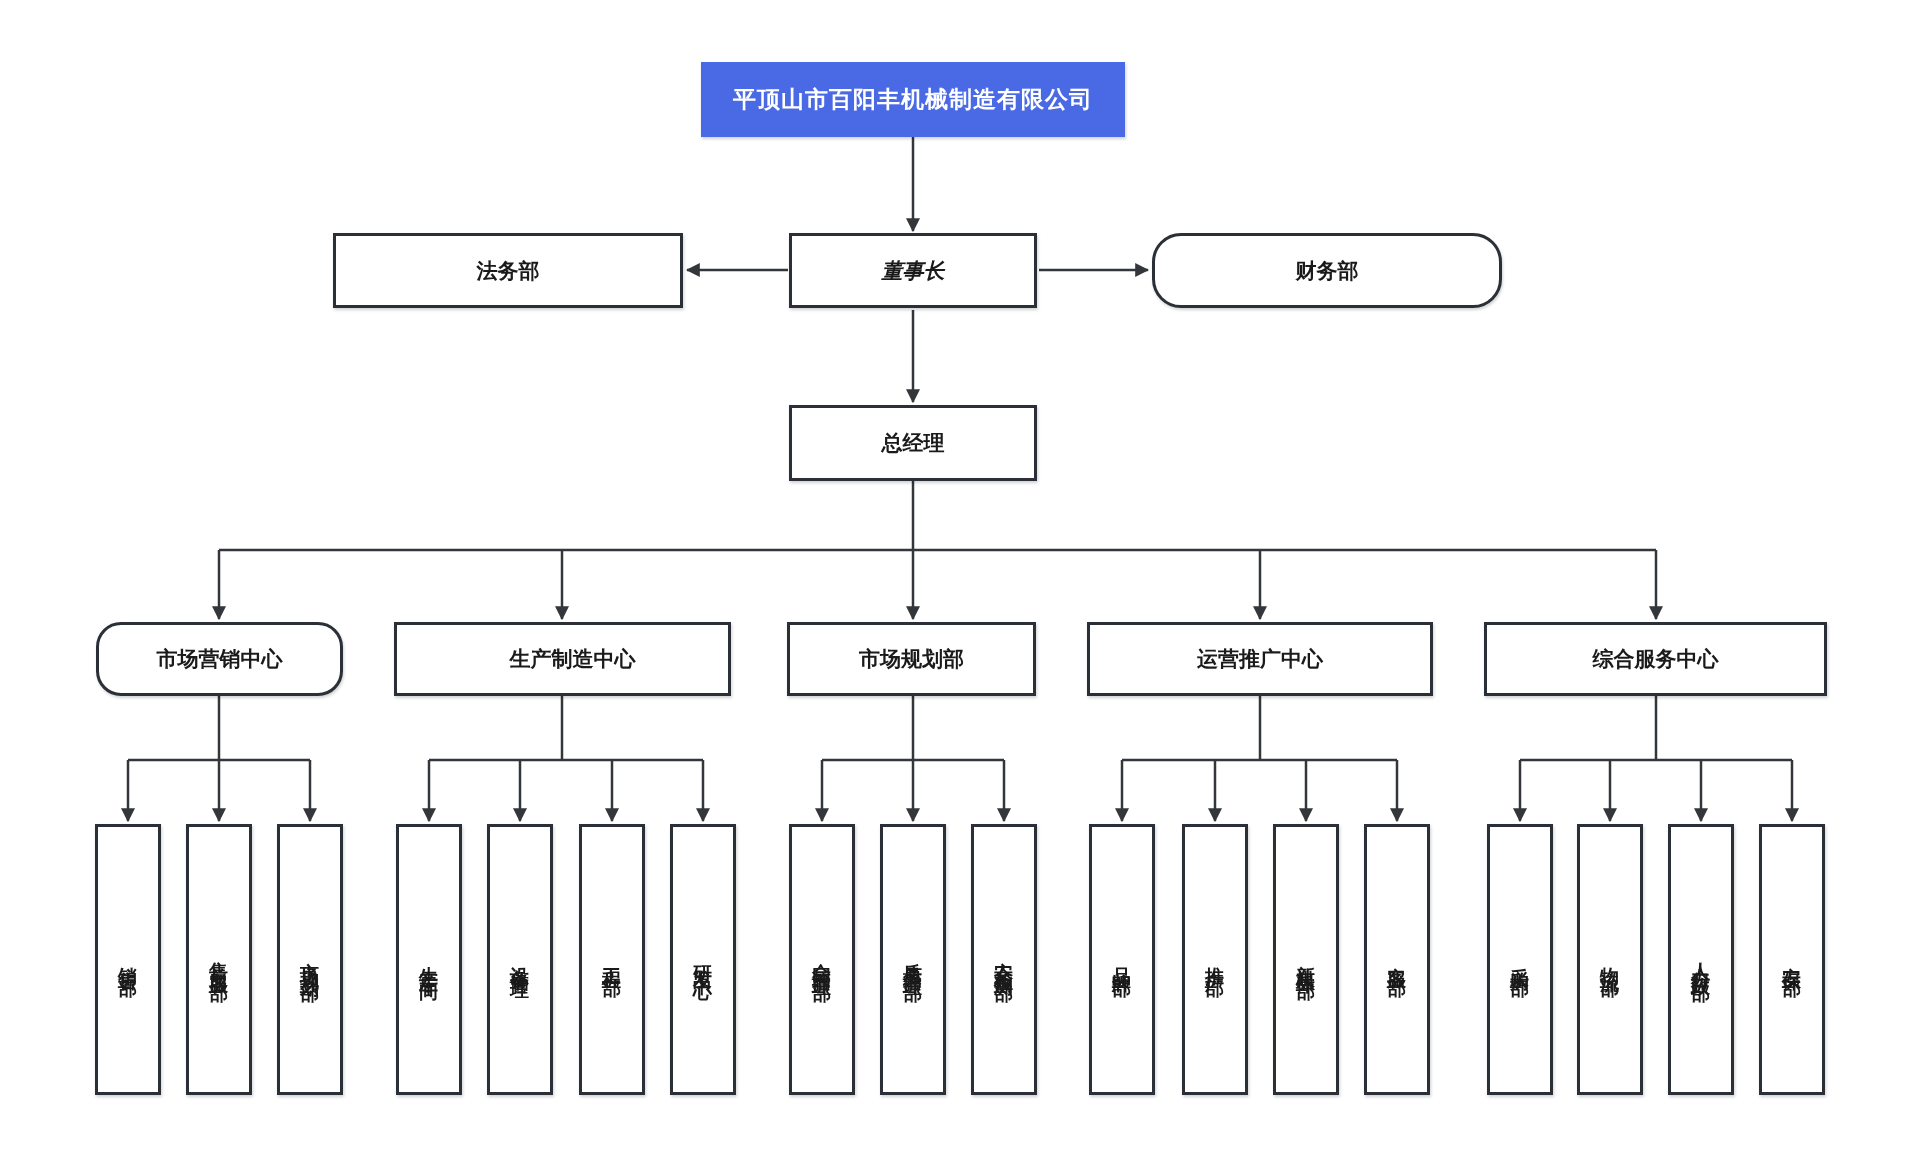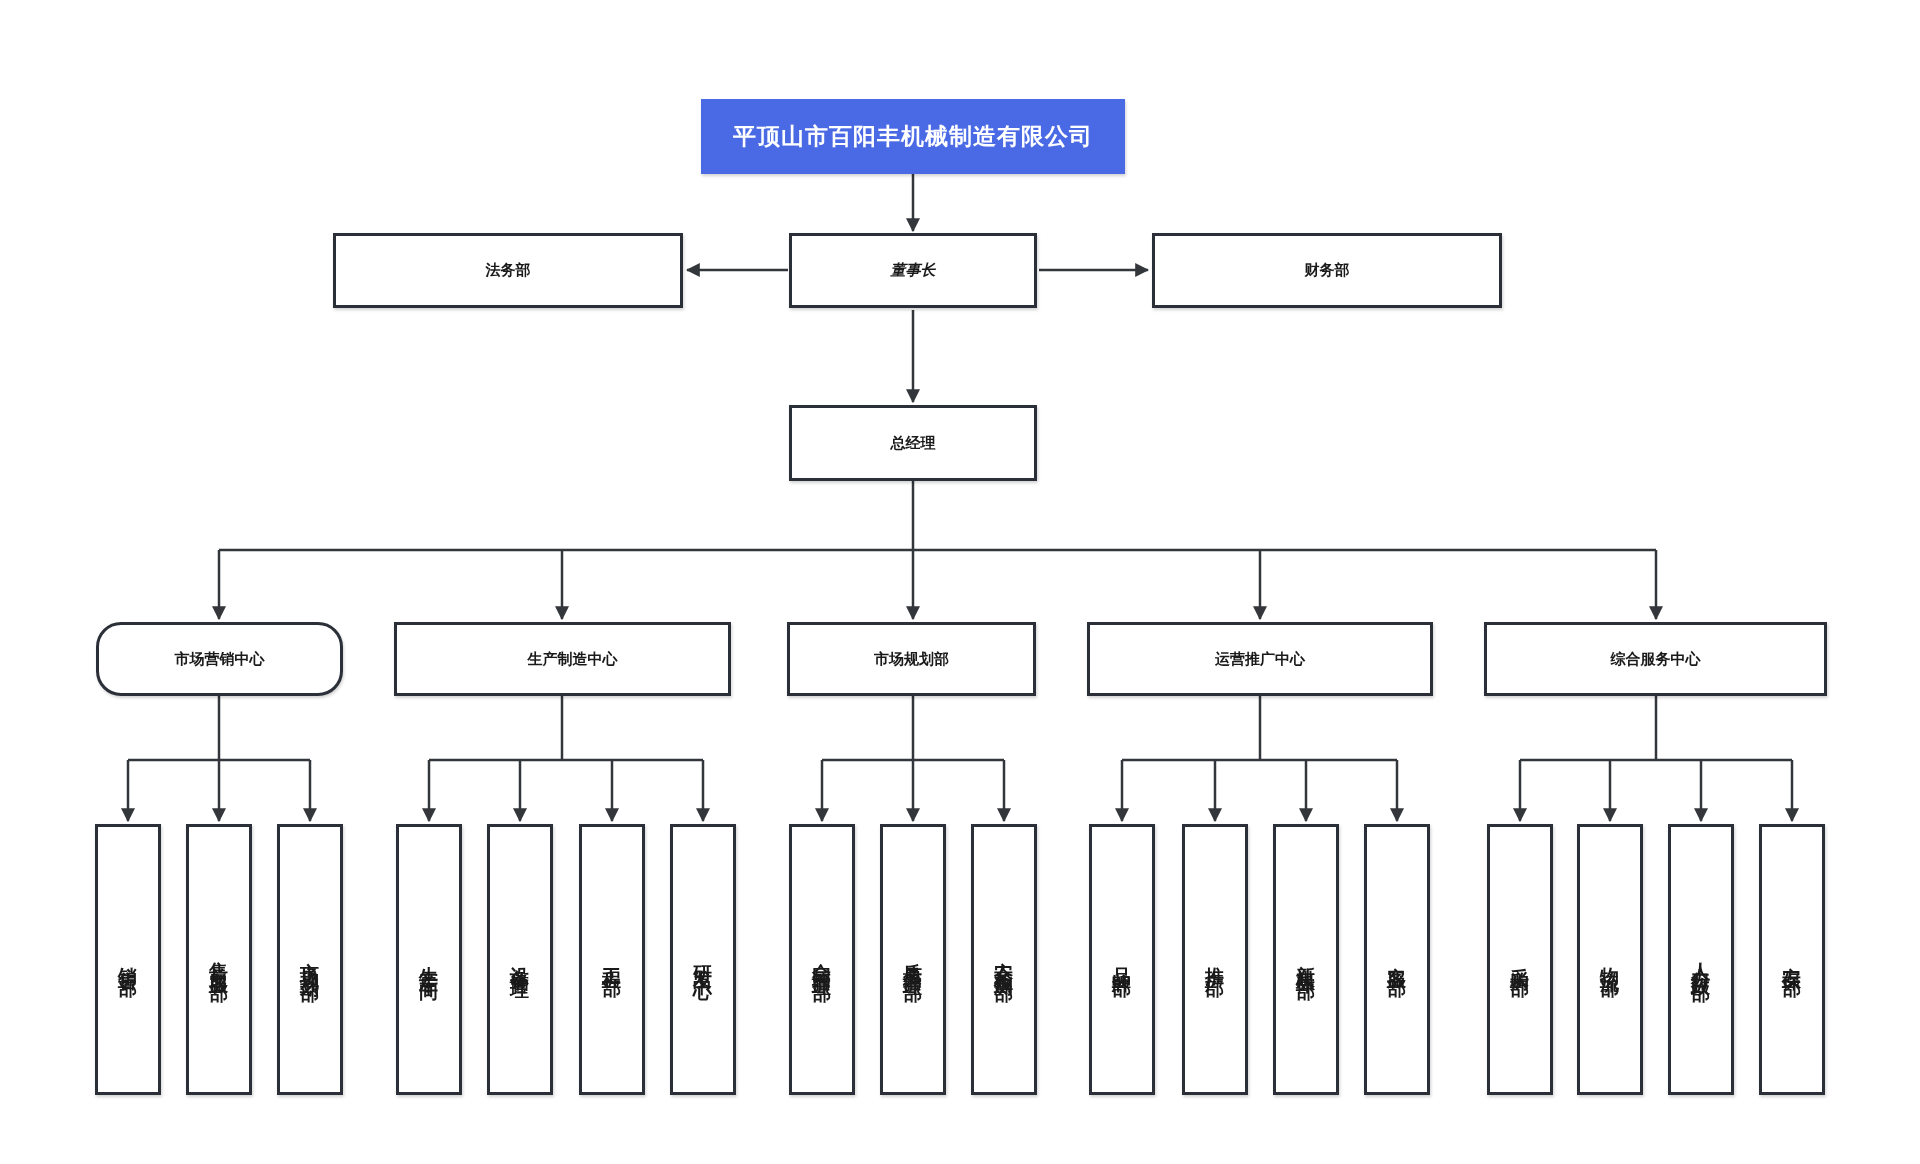--- a/index.html
+++ b/index.html
@@ -22,21 +22,21 @@
   .connectors line{stroke:var(--line);stroke-width:2.5;}
   .connectors .arrowhead{fill:var(--line);}
   .node{
     position:absolute;
     box-sizing:border-box;
     display:flex;align-items:center;justify-content:center;
     background:#ffffff;
     border:3px solid var(--border);
     color:var(--text);
     font-weight:bold;
-    font-size:15px;
+    font-size:21px;
     text-align:center;
     box-shadow:1px 2px 3px rgba(0,0,0,0.18);
   }
   .node.root{
     background:var(--accent);
     border:none;
     color:var(--title_text);
     font-size:23px;
     letter-spacing:1px;
   }
@@ -106,25 +106,25 @@
     <line x1="1215" y1="760" x2="1215" y2="821" marker-end="url(#arrow)"></line>
     <line x1="1306" y1="760" x2="1306" y2="821" marker-end="url(#arrow)"></line>
     <line x1="1397" y1="760" x2="1397" y2="821" marker-end="url(#arrow)"></line>
 
     <line x1="1520" y1="760" x2="1520" y2="821" marker-end="url(#arrow)"></line>
     <line x1="1610" y1="760" x2="1610" y2="821" marker-end="url(#arrow)"></line>
     <line x1="1701" y1="760" x2="1701" y2="821" marker-end="url(#arrow)"></line>
     <line x1="1792" y1="760" x2="1792" y2="821" marker-end="url(#arrow)"></line>
   </svg>
 
-  <div class="node root" style="left:701px;top:62px;width:424px;height:75px;margin-top:37px;">平顶山市百阳丰机械制造有限公司</div>
+  <div class="node root" style="left:701px;top:62px;width:424px;height:75px;">平顶山市百阳丰机械制造有限公司</div>
 
   <div class="node" style="left:333px;top:233px;width:350px;height:75px;">法务部</div>
   <div class="node" style="left:789px;top:233px;width:248px;height:75px;font-style:italic;">董事长</div>
-  <div class="node" style="left:1152px;top:233px;width:350px;height:75px;">财务部</div>
+  <div class="node" style="left:1152px;top:233px;width:350px;height:75px;border-radius:29px;">财务部</div>
 
   <div class="node" style="left:789px;top:405px;width:248px;height:76px;">总经理</div>
 
   <div class="node" style="left:96px;top:622px;width:247px;height:74px;border-radius:25px;">市场营销中心</div>
   <div class="node" style="left:394px;top:622px;width:337px;height:74px;padding-left:20px;">生产制造中心</div>
   <div class="node" style="left:787px;top:622px;width:249px;height:74px;">市场规划部</div>
   <div class="node" style="left:1484px;top:622px;width:343px;height:74px;">综合服务中心</div>
   <div class="node" style="left:1087px;top:622px;width:346px;height:74px;">运营推广中心</div>
 
   <div class="node leaf" style="left:95px;top:824px;width:66px;height:271px;">销售部</div>

